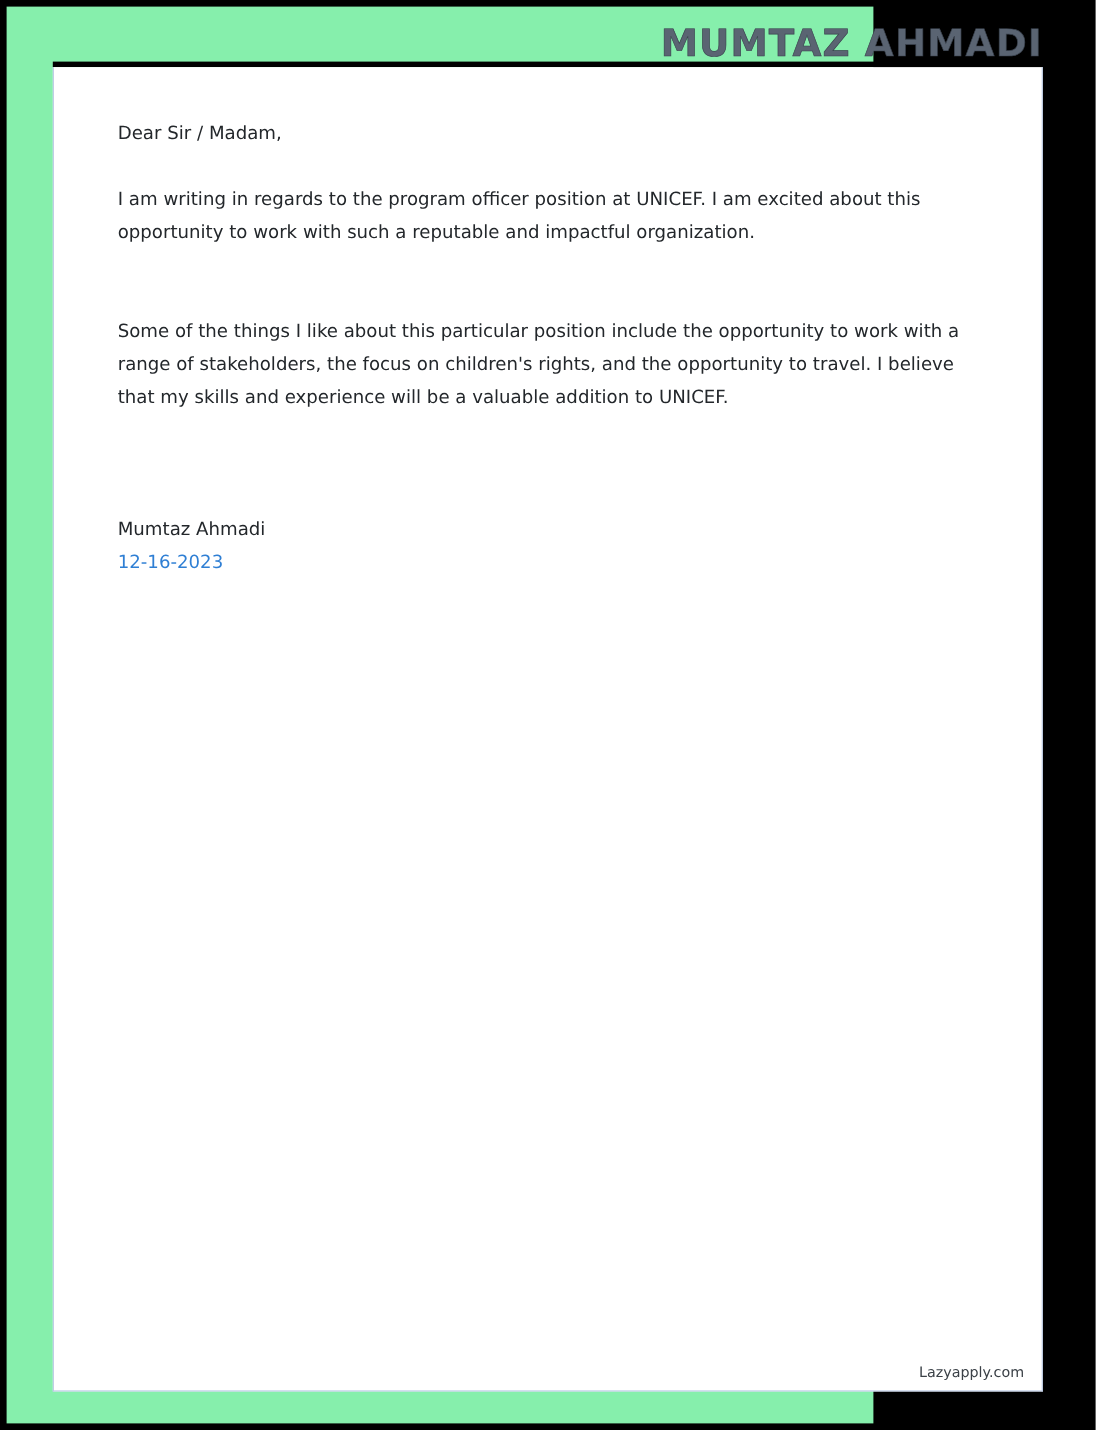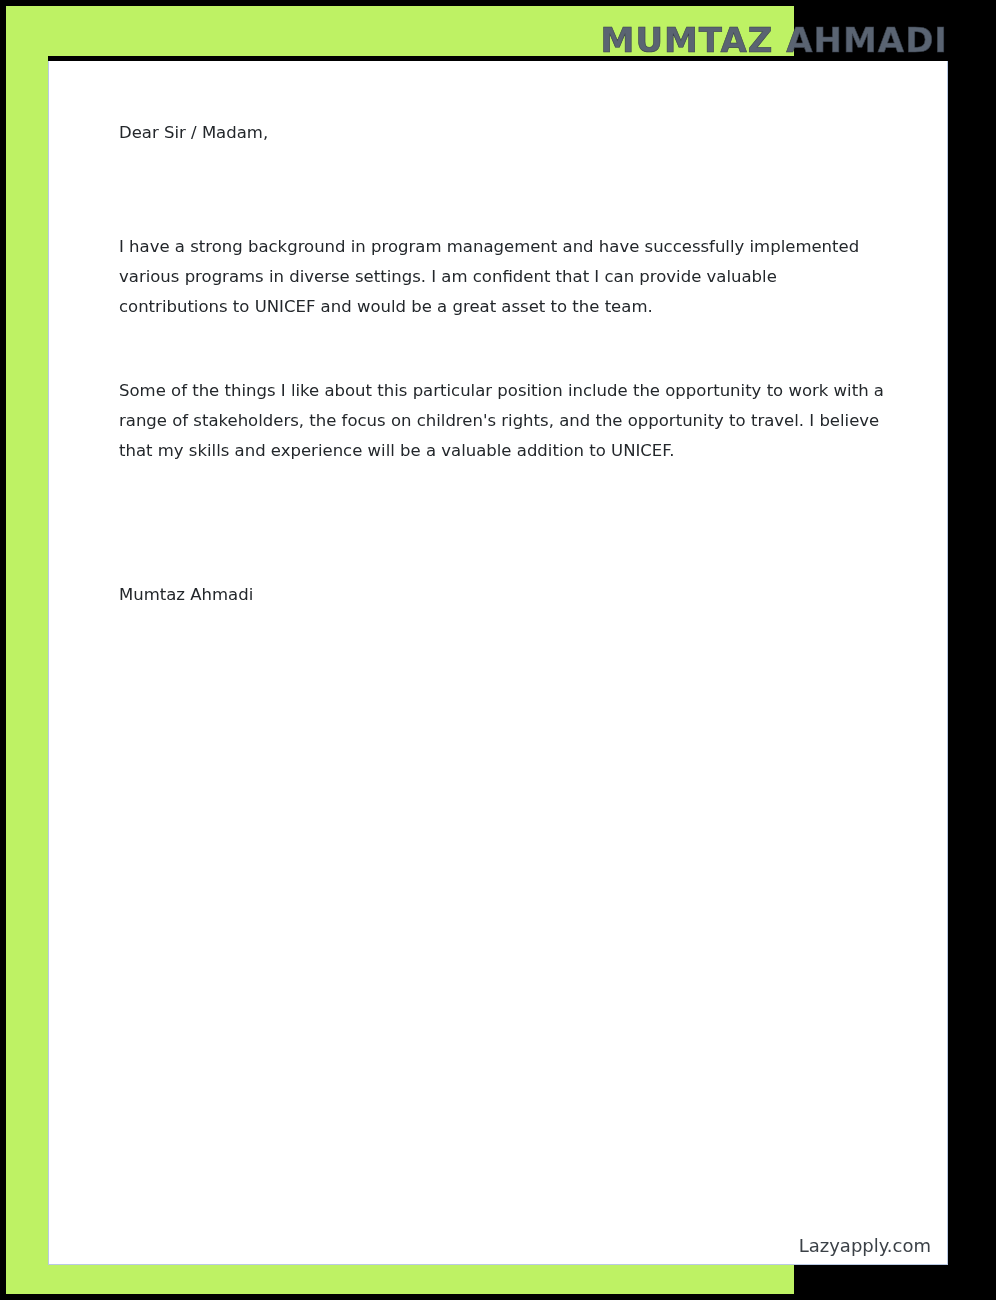--- a/index.html
+++ b/index.html
@@ -13,21 +13,21 @@
     font-family: "DejaVu Sans", sans-serif;
     overflow: hidden;
   }
 
   .page {
     position: absolute;
     left: 6px;
     top: 6px;
     width: 788px;
     height: 1288px;
-    background: #bef264;
+    background: #86efac;
     box-sizing: border-box;
   }
 
   .header {
     position: absolute;
     left: 0;
     top: 0;
     width: 984px;
     height: 50px;
   }
@@ -74,73 +74,74 @@
     top: 45px;
     width: 792px;
   }
 
   .letter-line,
   .letter-para {
     font-family: "DejaVu Sans", sans-serif;
     font-size: 16.5px;
     line-height: 30px;
     color: #23272b;
-    margin: 12px;
+    margin: 0;
   }
 
   .block-gap {
     height: 30px;
   }
 
   .date {
     font-family: "DejaVu Sans", sans-serif;
     font-size: 16.5px;
     line-height: 30px;
     color: #2f7fd4;
     margin: 0;
   }
 
   .footer-brand {
     position: absolute;
     right: 16px;
     bottom: 8px;
     font-family: "DejaVu Sans", sans-serif;
-    font-size: 18px;
+    font-size: 13px;
     color: #3b4147;
   }
 </style>
 </head>
 <body>
 
 <div class="page">
 
   <div class="header">
     <div class="header-name">MUMTAZ AHMADI</div>
   </div>
   <div class="header-rule"></div>
 
   <div class="sheet">
 
     <div class="body-wrap">
 
       <p class="letter-line">Dear Sir / Madam,</p>
       <div class="block-gap"></div>
 
+      <p class="letter-para">I am writing in regards to the program officer position at UNICEF. I am excited about this opportunity to work with such a reputable and impactful organization.</p>
       <div class="block-gap"></div>
 
-      <p class="letter-para">I have a strong background in program management and have successfully implemented various programs in diverse settings. I am confident that I can provide valuable contributions to UNICEF and would be a great asset to the team.</p>
       <div class="block-gap"></div>
 
       <p class="letter-para">Some of the things I like about this particular position include the opportunity to work with a range of stakeholders, the focus on children's rights, and the opportunity to travel. I believe that my skills and experience will be a valuable addition to UNICEF.</p>
       <div class="block-gap"></div>
 
       <div class="block-gap"></div>
 
       <div class="block-gap"></div>
 
       <p class="letter-line">Mumtaz Ahmadi</p>
+      <p class="date">12-16-2023</p>
 
     </div>
 
     <div class="footer-brand">Lazyapply.com</div>
 
   </div>
 </div>
 
 </body></html>

